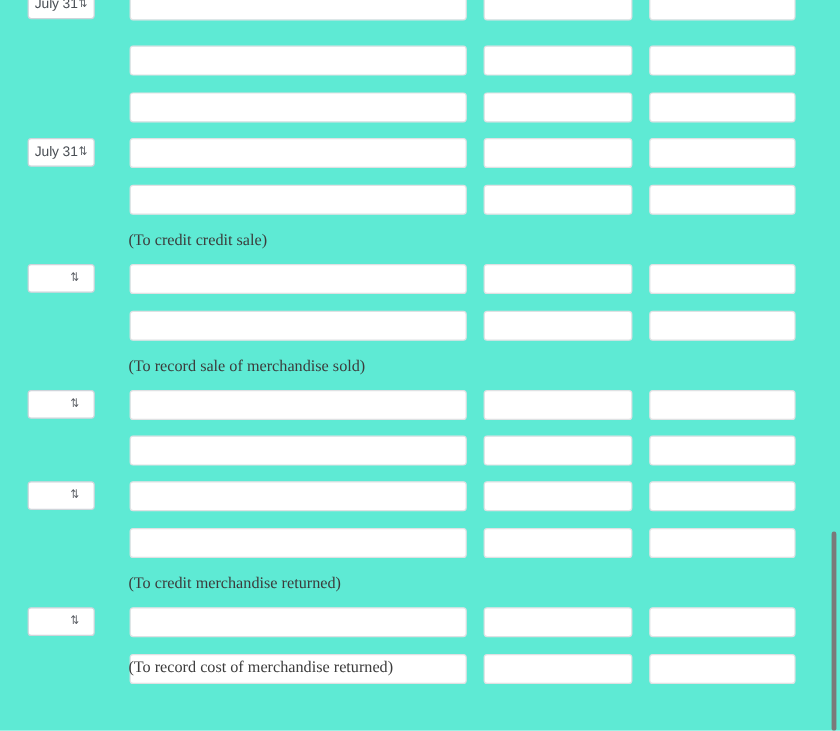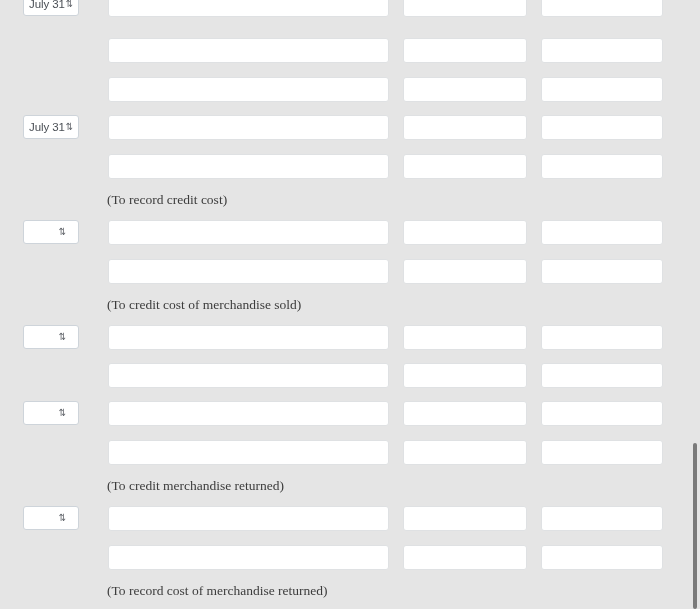--- a/index.html
+++ b/index.html
@@ -11,21 +11,21 @@
     width: 700px;
     height: 609px;
     overflow: hidden;
     font-family: "Liberation Sans", sans-serif;
   }
 
   #journal-form {
     position: relative;
     width: 700px;
     height: 609px;
-    background: #e5e5e5;
+    background: #5eead4;
   }
 
   
   .entry-row {
     position: absolute;
     left: 0;
     width: 700px;
     height: 26px;
   }
 
@@ -144,38 +144,38 @@
         <input type="text" class="txt-input col-account" placeholder="" style="">
         <input type="text" class="txt-input col-debit" placeholder="" style="">
         <input type="text" class="txt-input col-credit" placeholder="" style="">
       </div>
       <div class="entry-row" style="top: 154px;">
         <input type="text" class="txt-input col-account" placeholder="" style="">
         <input type="text" class="txt-input col-debit" placeholder="" style="">
         <input type="text" class="txt-input col-credit" placeholder="" style="">
       </div>
       <div class="entry-row" style="top: 193px;">
-        <div class="memo-line">(To record credit cost)</div>
+        <div class="memo-line">(To credit credit sale)</div>
       </div>
       <div class="entry-row" style="top: 220px;">
         <div class="date-select is-empty">
           <span class="sel-text"></span>
           <span class="sel-chev">⇅</span>
         </div>
         <input type="text" class="txt-input col-account" placeholder="" style="">
         <input type="text" class="txt-input col-debit" placeholder="" style="">
         <input type="text" class="txt-input col-credit" placeholder="" style="">
       </div>
       <div class="entry-row" style="top: 259px;">
         <input type="text" class="txt-input col-account" placeholder="" style="">
         <input type="text" class="txt-input col-debit" placeholder="" style="">
         <input type="text" class="txt-input col-credit" placeholder="" style="">
       </div>
       <div class="entry-row" style="top: 298px;">
-        <div class="memo-line">(To credit cost of merchandise sold)</div>
+        <div class="memo-line">(To record sale of merchandise sold)</div>
       </div>
       <div class="entry-row" style="top: 325px;">
         <div class="date-select is-empty">
           <span class="sel-text"></span>
           <span class="sel-chev">⇅</span>
         </div>
         <input type="text" class="txt-input col-account" placeholder="" style="">
         <input type="text" class="txt-input col-debit" placeholder="" style="">
         <input type="text" class="txt-input col-credit" placeholder="" style="">
       </div>
@@ -208,21 +208,21 @@
         </div>
         <input type="text" class="txt-input col-account" placeholder="" style="">
         <input type="text" class="txt-input col-debit" placeholder="" style="">
         <input type="text" class="txt-input col-credit" placeholder="" style="">
       </div>
       <div class="entry-row" style="top: 545px;">
         <input type="text" class="txt-input col-account" placeholder="" style="">
         <input type="text" class="txt-input col-debit" placeholder="" style="">
         <input type="text" class="txt-input col-credit" placeholder="" style="">
       </div>
-      <div class="entry-row" style="top: 584px;">
+      <div class="entry-row" style="top: 549px;">
         <div class="memo-line">(To record cost of merchandise returned)</div>
       </div>
     </div>
 
   <div id="page-scrollbar">
     <div class="thumb" style="top: 443px; height: 166px; background: rgb(122, 122, 122);"></div>
   </div>
 </div>
 
 </body></html>

